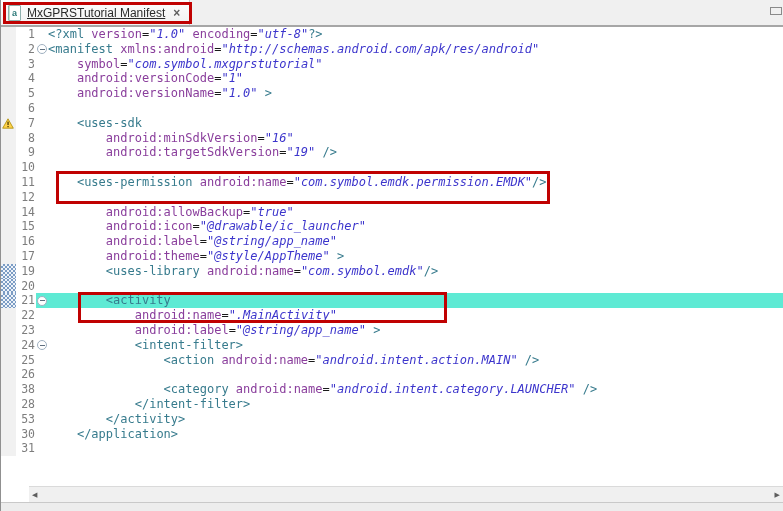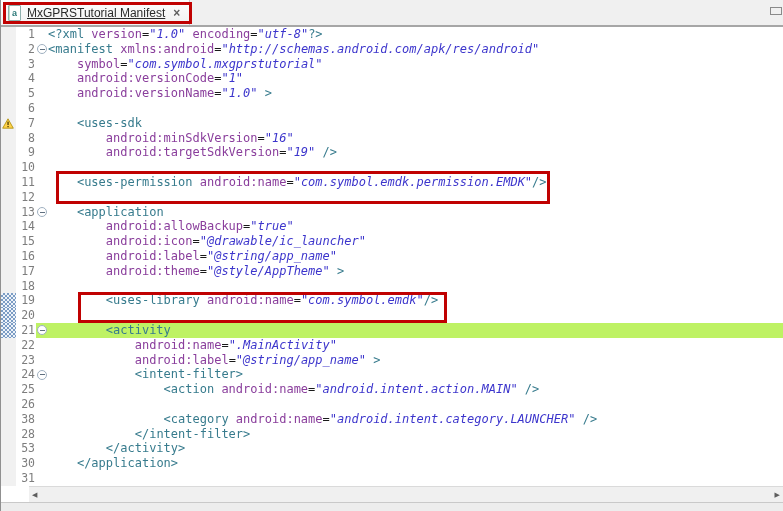--- a/index.html
+++ b/index.html
@@ -49,21 +49,21 @@
     position:absolute; top:2.5px; left:1px; width:8px; height:8px;
     border:1px solid #9fb0c0; border-radius:50%; background:#ffffff;
   }
   .fold-dot i{
     position:absolute; left:1.5px; top:3.5px; width:5px; height:1px; background:#5f6f7f; display:block;
   }
   .code{
     flex:1 1 auto; white-space:pre;
     font-family:"DejaVu Sans Mono", monospace; font-size:12px; color:#1a1a1a;
   }
-  .row.cur .code, .row.cur .foldc{background:#bef264;}
+  .row.cur .code, .row.cur .foldc{background:#5eead4;}
   .sg-p{color:var(--c-plain);}
   .sg-t{color:var(--c-tag);text-align:right;}
   .sg-a{color:var(--c-attr);}
   .sg-v{color:var(--c-val); font-style:italic;}
   .sg-w{
     color:var(--c-tag);
     text-decoration-style:wavy;
     text-decoration-color:#d7b300; text-decoration-thickness:1px;
     text-underline-offset:2px;
   }
@@ -175,30 +175,20 @@
         <div class="code"><span class="sg-p">    </span><span class="sg-t">&lt;uses-permission </span><span class="sg-a">android:name</span><span class="sg-p">=</span><span class="sg-v">"com.symbol.emdk.permission.EMDK"</span><span class="sg-t">/&gt;</span></div>
       </div>
       <div class="row">
         <div class="ann"></div>
         <div class="num">12</div>
         <div class="foldc"></div>
         <div class="code"></div>
       </div>
       <div class="row">
         <div class="ann"></div>
-        <div class="num">13</div>
-        <div class="foldc">
-          <span class="fold-dot">
-            <i></i>
-          </span>
-        </div>
-        <div class="code"><span class="sg-p">    </span><span class="sg-t">&lt;application</span></div>
-      </div>
-      <div class="row">
-        <div class="ann"></div>
         <div class="num">14</div>
         <div class="foldc"></div>
         <div class="code"><span class="sg-p">        </span><span class="sg-a">android:allowBackup</span><span class="sg-p">=</span><span class="sg-v">"true"</span></div>
       </div>
       <div class="row">
         <div class="ann"></div>
         <div class="num">15</div>
         <div class="foldc"></div>
         <div class="code"><span class="sg-p">        </span><span class="sg-a">android:icon</span><span class="sg-p">=</span><span class="sg-v">"@drawable/ic_launcher"</span></div>
       </div>
@@ -206,26 +196,20 @@
         <div class="ann"></div>
         <div class="num">16</div>
         <div class="foldc"></div>
         <div class="code"><span class="sg-p">        </span><span class="sg-a">android:label</span><span class="sg-p">=</span><span class="sg-v">"@string/app_name"</span></div>
       </div>
       <div class="row">
         <div class="ann"></div>
         <div class="num">17</div>
         <div class="foldc"></div>
         <div class="code"><span class="sg-p">        </span><span class="sg-a">android:theme</span><span class="sg-p">=</span><span class="sg-v">"@style/AppTheme"</span><span class="sg-p"> </span><span class="sg-t">&gt;</span></div>
-      </div>
-      <div class="row">
-        <div class="ann"></div>
-        <div class="num">18</div>
-        <div class="foldc"></div>
-        <div class="code"></div>
       </div>
       <div class="row">
         <div class="ann diff"></div>
         <div class="num">19</div>
         <div class="foldc"></div>
         <div class="code"><span class="sg-p">        </span><span class="sg-t">&lt;uses-library </span><span class="sg-a">android:name</span><span class="sg-p">=</span><span class="sg-v">"com.symbol.emdk"</span><span class="sg-t">/&gt;</span></div>
       </div>
       <div class="row">
         <div class="ann diff"></div>
         <div class="num">20</div>

